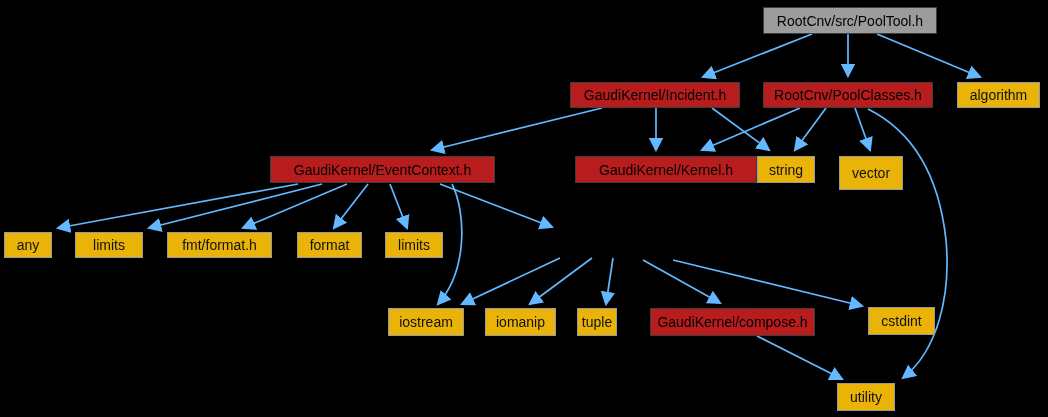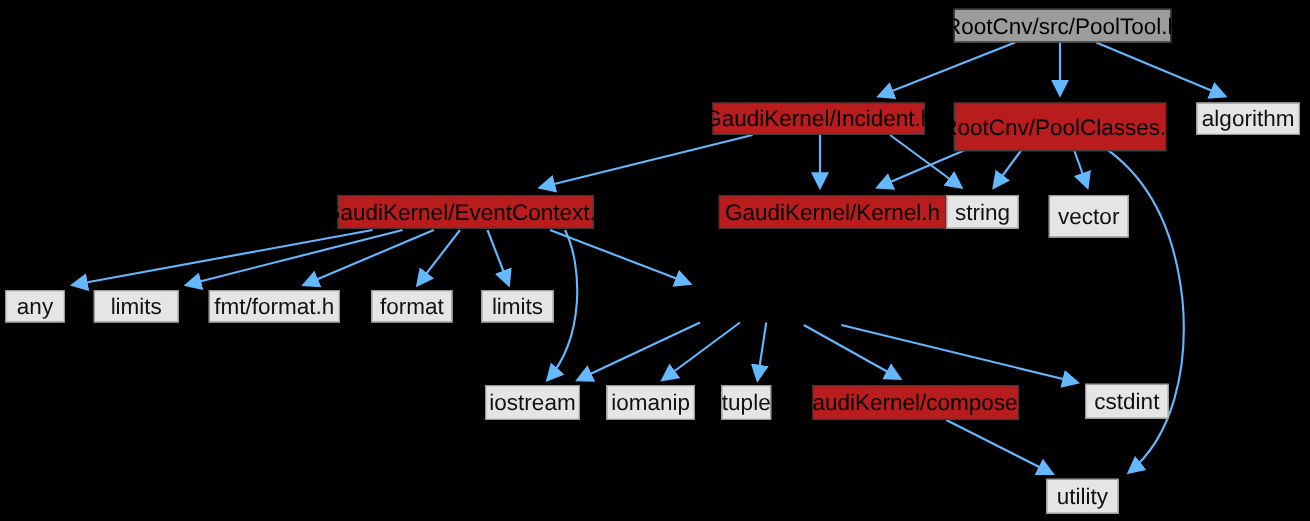--- a/index.html
+++ b/index.html
@@ -8,35 +8,35 @@
     width:1048px;height:417px;
     background:#000000;
     font-family:"Liberation Sans","DejaVu Sans",sans-serif;
     overflow:hidden;
   }
   #edges{position:absolute;left:0;top:0;width:1048px;height:417px;}
   .node{
     position:absolute;
     box-sizing:border-box;
     display:flex;align-items:center;justify-content:center;
-    font-size:18px;line-height:1;color:#000000;
+    font-size:14px;line-height:1;color:#000000;
     white-space:nowrap;
     z-index:2;
   }
   .node.current{
     background:#9c9c9c;
     border:1.5px solid #3d3d3d;
   }
   .node.linked{
     background:#b91c1c;
     border:1.5px solid #3d3d3d;
     cursor:pointer;
   }
   .node.system{
-    background:#e5e5e5;
+    background:#eab308;
     border:1.5px solid #9a9a9a;
     color:#111111;
   }
   .edge{fill:none;stroke:#63b8ff;stroke-width:1.7px;}
 </style>
 </head>
 <body>
 
 <div id="canvas">
 
@@ -67,24 +67,24 @@
     <path class="edge" d="M592,258 L530,304" marker-end="url(#arrow)"></path>
     <path class="edge" d="M613,258 L606,304" marker-end="url(#arrow)"></path>
     <path class="edge" d="M643,260 L720,303" marker-end="url(#arrow)"></path>
     <path class="edge" d="M673,260 L862,306" marker-end="url(#arrow)"></path>
     <path class="edge" d="M757,336 L842,379" marker-end="url(#arrow)"></path>
   </svg>
 
   <div class="node current" style="left:763px;top:7px;width:174px;height:27px">RootCnv/src/PoolTool.h</div>
 
   <div class="node linked" style="left:570px;top:82px;width:170px;height:26px">GaudiKernel/Incident.h</div>
-  <div class="node linked" style="left:763px;top:82px;width:170px;height:39px">RootCnv/PoolClasses.h</div>
+  <div class="node linked" style="left:763px;top:82px;width:170px;height:26px">RootCnv/PoolClasses.h</div>
   <div class="node system" style="left:957px;top:82px;width:83px;height:26px">algorithm</div>
 
-  <div class="node linked" style="left:270px;top:156px;width:205px;height:27px">GaudiKernel/EventContext.h</div>
+  <div class="node linked" style="left:270px;top:156px;width:225px;height:27px">GaudiKernel/EventContext.h</div>
   <div class="node linked" style="left:575px;top:156px;width:182px;height:27px">GaudiKernel/Kernel.h</div>
   <div class="node system" style="left:757px;top:156px;width:58px;height:27px">string</div>
   <div class="node system" style="left:839px;top:156px;width:64px;height:34px">vector</div>
 
   <div class="node system" style="left:4px;top:232px;width:48px;height:26px">any</div>
   <div class="node system" style="left:75px;top:232px;width:68px;height:26px">limits</div>
   <div class="node system" style="left:167px;top:232px;width:105px;height:26px">fmt/format.h</div>
   <div class="node system" style="left:297px;top:232px;width:65px;height:26px">format</div>
   <div class="node system" style="left:385px;top:232px;width:58px;height:26px">limits</div>
 

